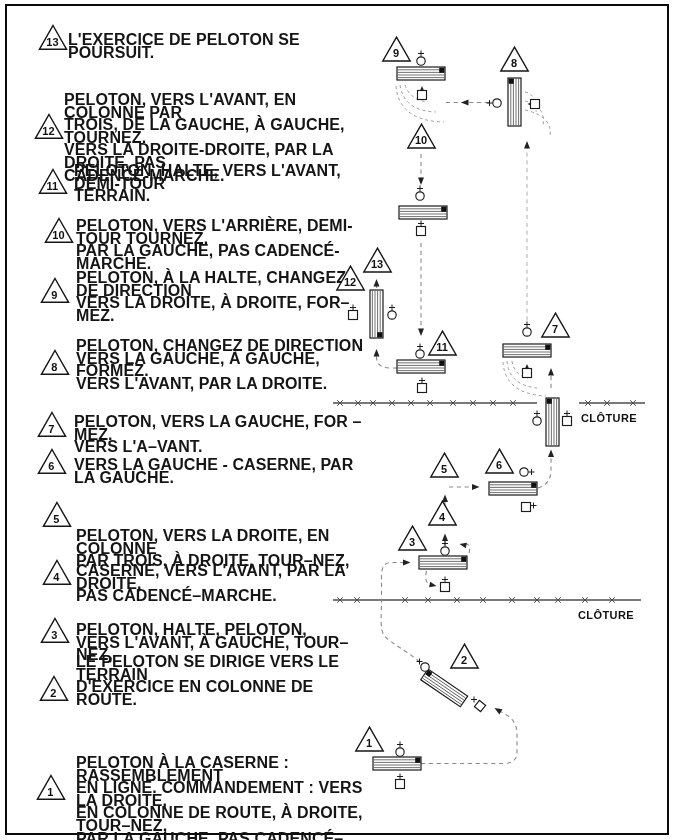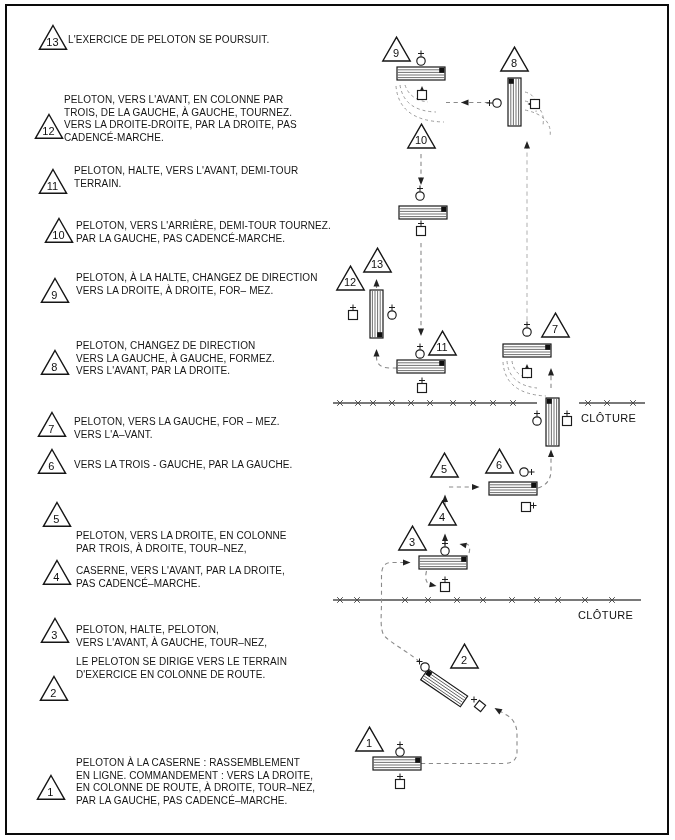--- a/index.html
+++ b/index.html
@@ -1,21 +1,21 @@
 <!DOCTYPE html>
 <html><head>
 <meta charset="utf-8">
 <style>
   html,body{margin:0;padding:0;background:#fff;}
   .canvas{position:relative;width:675px;height:840px;background:#ffffff;overflow:hidden;
-          font-family:"Liberation Sans", sans-serif;color:#111;}
+          font-family:"Liberation Sans", sans-serif;color:#111;font-weight:bold;}
   .frame{position:absolute;left:5px;top:4px;width:664px;height:831px;
          border:2.6px solid #0a0a0a;box-sizing:border-box;}
   .ltri{position:absolute;overflow:visible;}
-  .ltxt{position:absolute;font-size:10px;line-height:12.6px;letter-spacing:0.1px;
+  .ltxt{position:absolute;font-size:16px;line-height:12.6px;letter-spacing:0.1px;
         white-space:pre-line;width:290px;color:#151515;}
   .tpath{fill:#ffffff;stroke:#161616;stroke-width:1.4;}
   .tnum{font-size:11px;fill:#111;text-anchor:middle;font-family:"Liberation Sans",sans-serif;}
   .diagram{position:absolute;left:0;top:0;}
   .prect{fill:#ffffff;stroke:#1a1a1a;stroke-width:1.2;}
   .pstripe{stroke:#333;stroke-width:0.7;fill:none;}
   .psq{fill:#111;stroke:none;}
   .mv{fill:none;stroke:#8a8a8a;stroke-width:1.1;stroke-dasharray:4.2 3.6;}
   .mvl{fill:none;stroke:#bdbdbd;stroke-width:1.2;stroke-dasharray:4.2 3.6;}
   .arc{fill:none;stroke:#9c9c9c;stroke-width:1;stroke-dasharray:3 3;}
@@ -89,21 +89,21 @@
         <text class="tnum" x="14.4" y="21.6">7</text>
       </svg>
     <div class="ltxt" style="left:74px;top:416px">PELOTON, VERS LA GAUCHE, FOR – MEZ.
 VERS L'A–VANT.</div>
   </div>
   <div>
     <svg class="ltri" style="left:37px;top:448px" width="30" height="27" viewBox="0 0 30 27">
         <path class="tpath" d="M15 1.5 L28.6 25.3 L1.4 25.3 Z"></path>
         <text class="tnum" x="14.4" y="21.6">6</text>
       </svg>
-    <div class="ltxt" style="left:74px;top:459px">VERS LA TROIS - GAUCHE, PAR LA GAUCHE.</div>
+    <div class="ltxt" style="left:74px;top:459px">VERS LA GAUCHE - CASERNE, PAR LA GAUCHE.</div>
   </div>
   <div>
     <svg class="ltri" style="left:42px;top:501px" width="30" height="27" viewBox="0 0 30 27">
         <path class="tpath" d="M15 1.5 L28.6 25.3 L1.4 25.3 Z"></path>
         <text class="tnum" x="14.4" y="21.6">5</text>
       </svg>
     <div class="ltxt" style="left:76px;top:530px">PELOTON, VERS LA DROITE, EN COLONNE
 PAR TROIS, À DROITE, TOUR–NEZ,</div>
   </div>
   <div>

